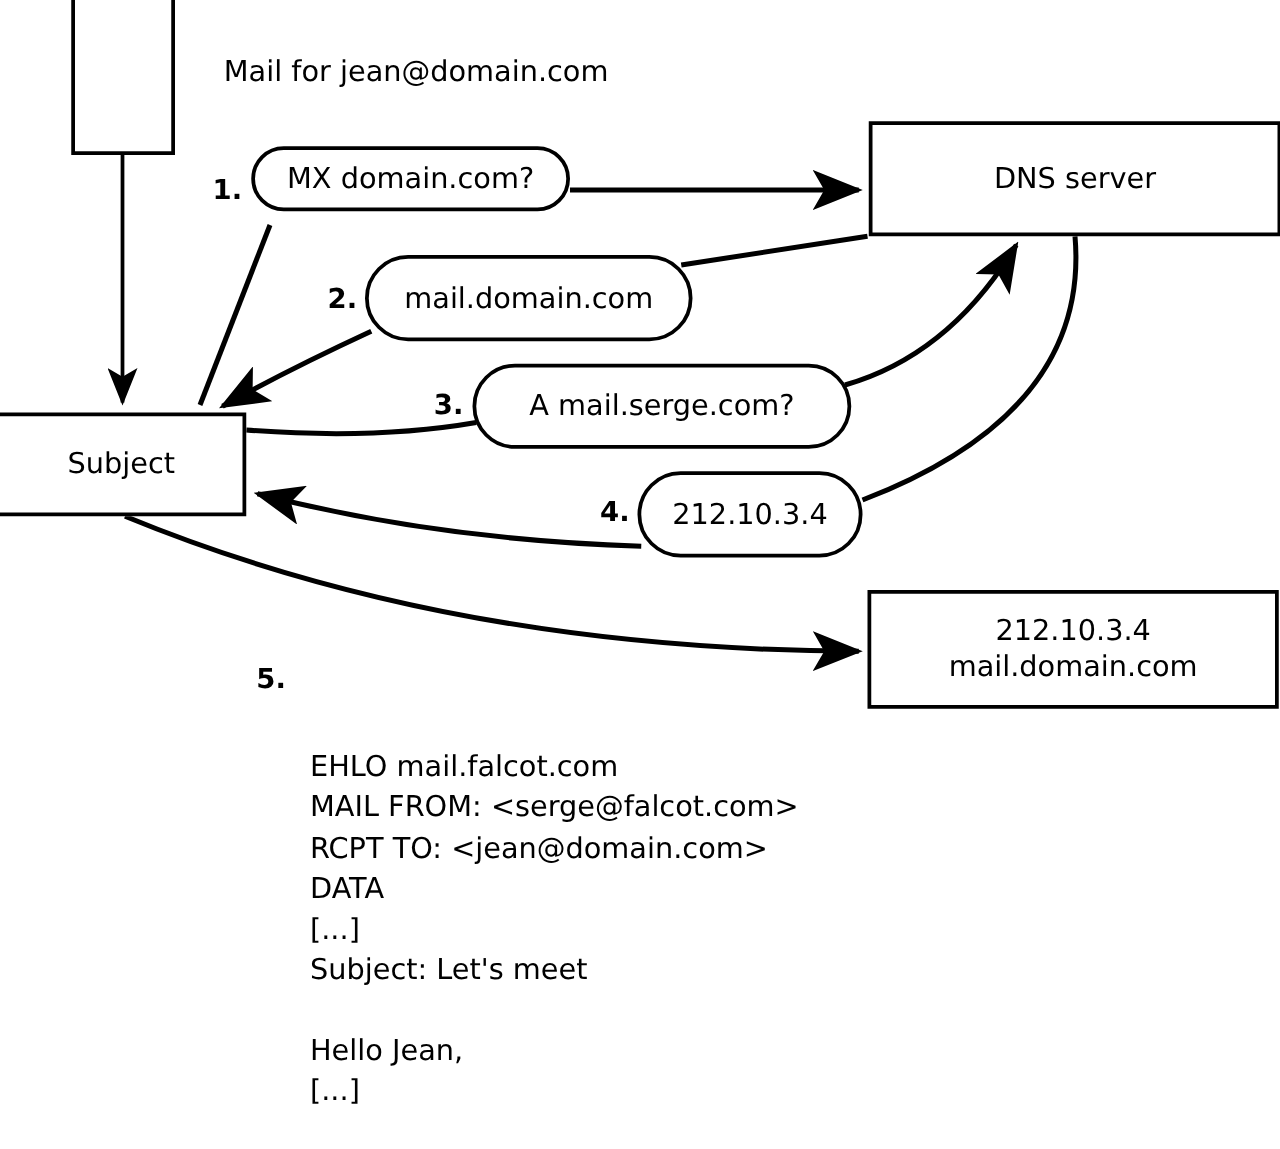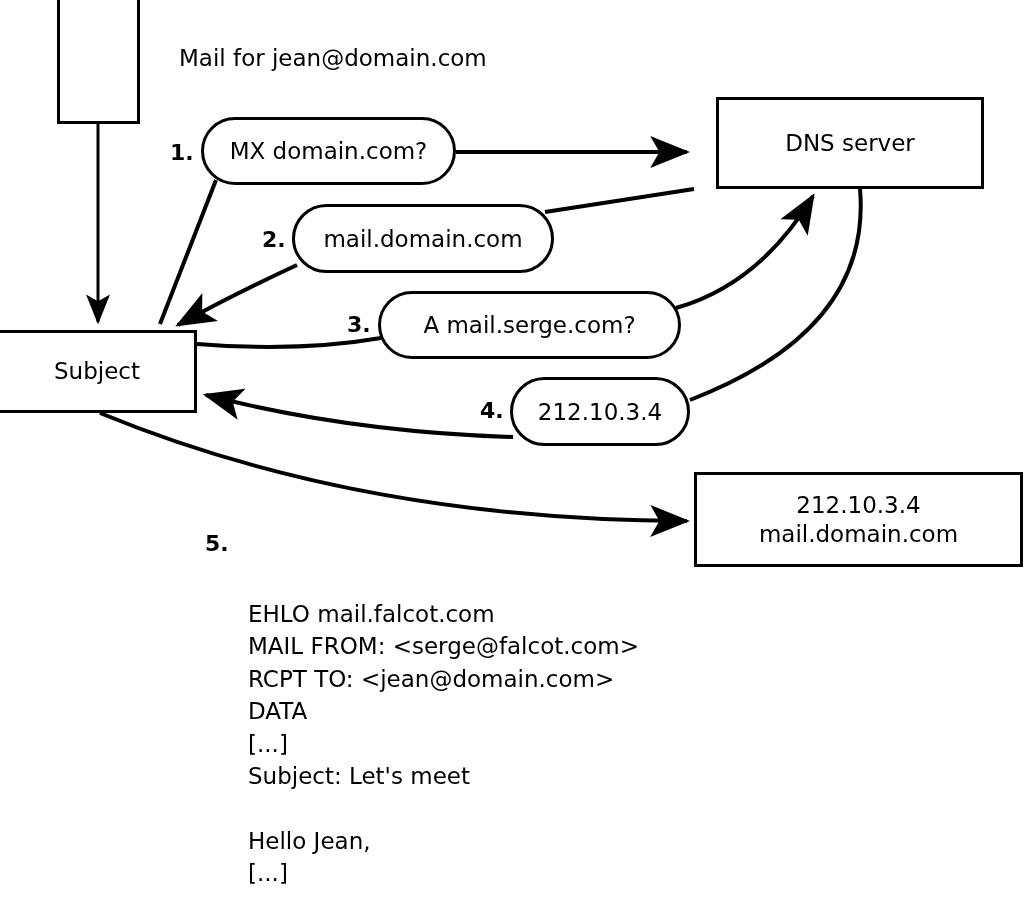--- a/index.html
+++ b/index.html
@@ -37,39 +37,39 @@
     text-align: center;
     font-size: 23px;
     color: #000000;
     line-height: 1.22;
     z-index: 4;
   }
   .node-box .line { display: block; white-space: nowrap; }
 
   #node-client   { left: 57px;  top: -3px;  width: 83px;  height: 127px; }
   #node-postfix  { left: -3px;  top: 330px; width: 200px; height: 83px;  }
-  #node-dns      { left: 716px; top: 97px;  width: 268px; height: 92px;  }
+  #node-dns      { left: 695px; top: 97px;  width: 330px; height: 92px;  }
   #node-target   { left: 694px; top: 472px; width: 329px; height: 95px;  }
 
   
   .bubble {
     position: absolute;
     box-sizing: border-box;
     border: 3px solid #000000;
     background: #ffffff;
     border-radius: 999px;
     display: flex;
     align-items: center;
     justify-content: center;
     font-size: 23px;
     color: #000000;
     white-space: nowrap;
     z-index: 5;
   }
-  #bubble-1 { left: 201px; top: 117px; width: 255px; height: 68px; }
+  #bubble-1 { left: 201px; top: 117px; width: 255px; height: 52px; }
   #bubble-2 { left: 292px; top: 204px; width: 262px; height: 69px; }
   #bubble-3 { left: 378px; top: 291px; width: 303px; height: 68px; }
   #bubble-4 { left: 510px; top: 377px; width: 180px; height: 69px; }
 
   
   .step-num {
     position: absolute;
     font-size: 22px;
     font-weight: bold;
     color: #000000;

